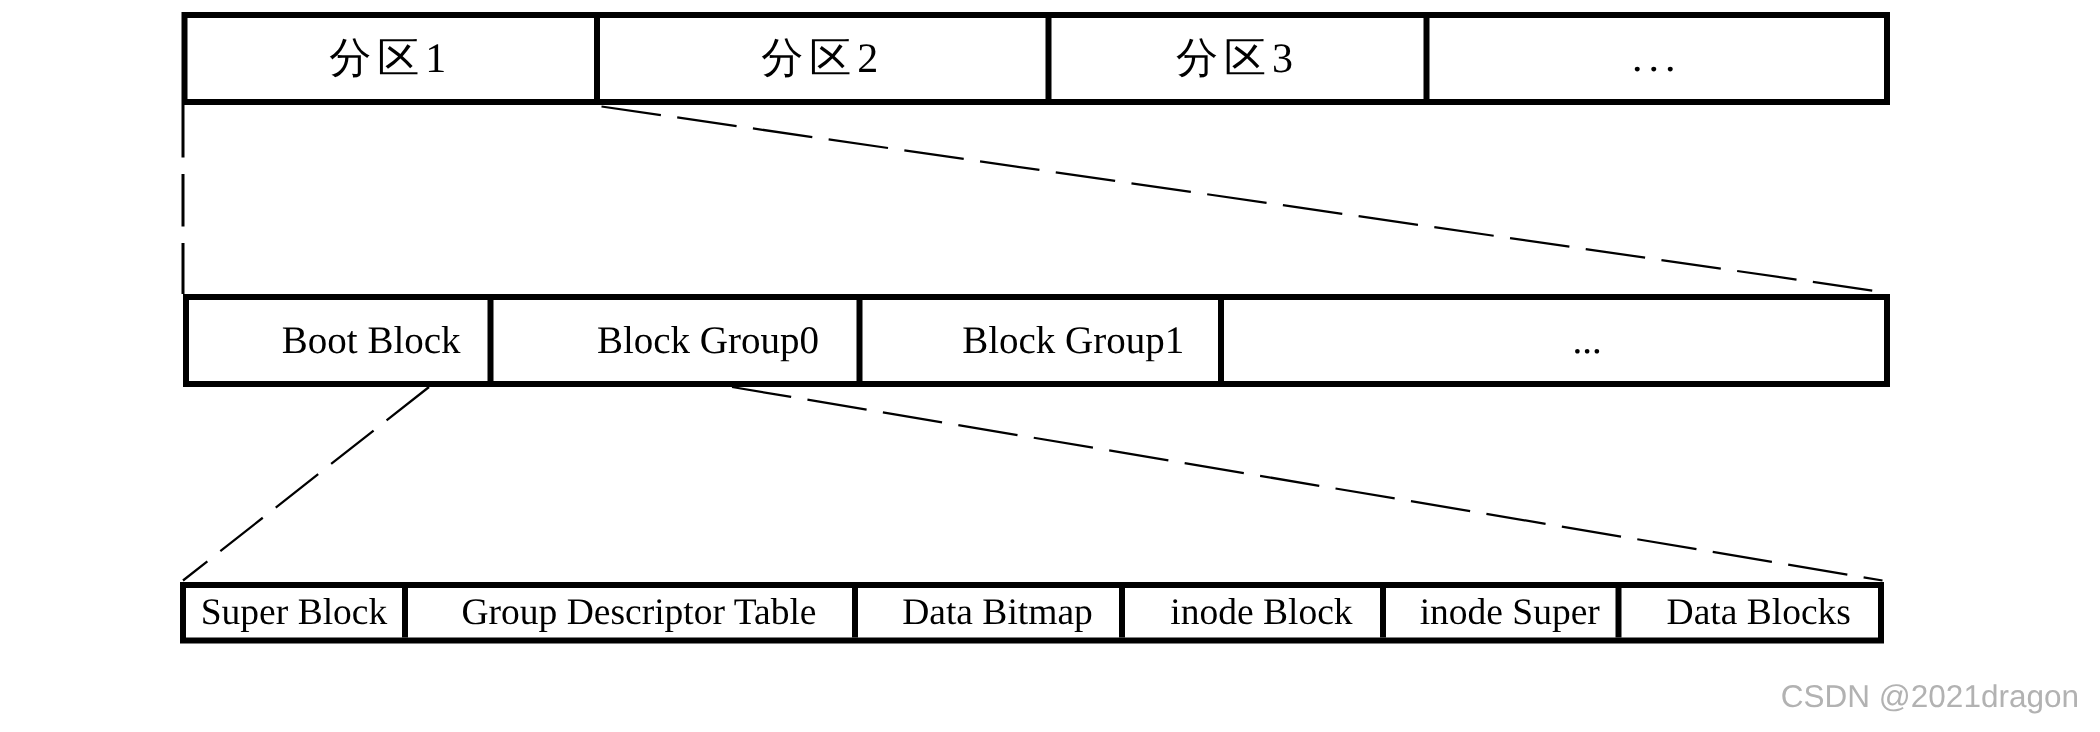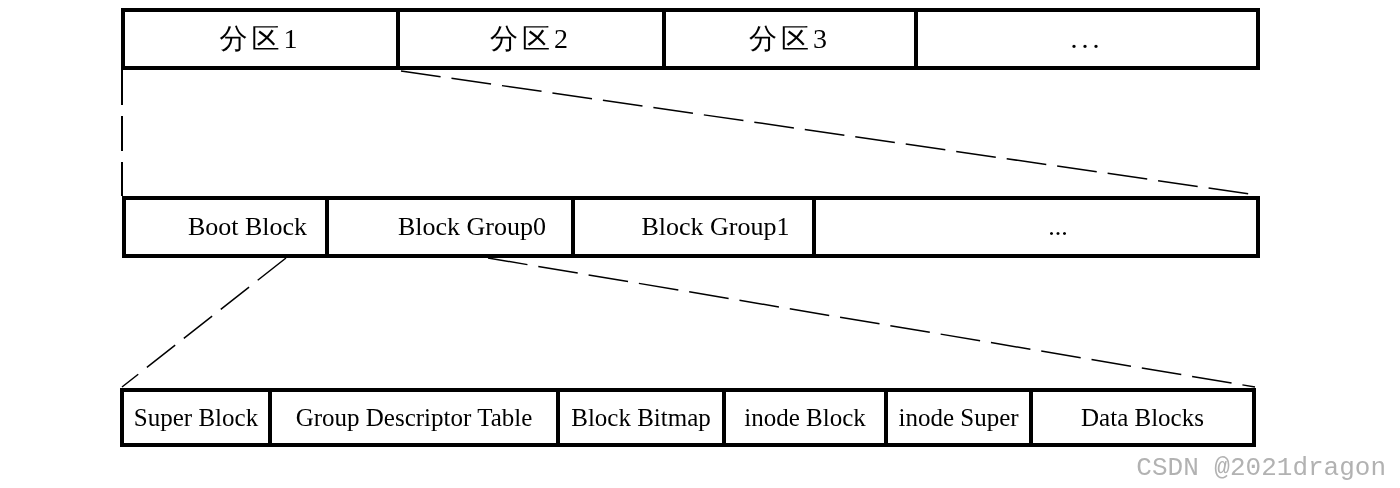--- a/index.html
+++ b/index.html
@@ -39,35 +39,35 @@
   .overlay{
     position:absolute;
     left:0;top:0;
     width:1400px;height:488px;
     pointer-events:none;
   }
   .watermark{
     position:absolute;
     top:453px;
     right:14px;
-    font-family:Liberation Mono, monospace;
-    font-size:26px;
+    font-family:Liberation Sans, sans-serif;
+    font-size:21px;
     color:#b2b2b2;
   }
 </style>
 </head>
 <body>
 
 <div class="canvas">
 
   <div class="bar row-disk" style="left:121px;top:8px;width:1139px;height:62px;">
     <div class="cell" style="width:275px">
       <span>分区1</span>
     </div>
-    <div class="cell" style="width:266px">
+    <div class="cell" style="width:301px">
       <span>分区2</span>
     </div>
     <div class="cell" style="width:252px">
       <span>分区3</span>
     </div>
     <div class="cell">
       <span>...</span>
     </div>
   </div>
 
@@ -79,29 +79,29 @@
       <span>Block Group0</span>
     </div>
     <div class="cell" style="width:197px">
       <span>Block Group1</span>
     </div>
     <div class="cell">
       <span>...</span>
     </div>
   </div>
 
-  <div class="bar row-group" style="left:120px;top:388px;width:1136px;height:59px;">
+  <div class="bar row-group" style="left:120px;top:388px;width:1136px;height:41px;gap:12px;">
     <div class="cell" style="width:148px">
       <span>Super Block</span>
     </div>
     <div class="cell" style="width:288px">
       <span>Group Descriptor Table</span>
     </div>
     <div class="cell" style="width:166px">
-      <span>Block Bitmap</span>
+      <span>Data Bitmap</span>
     </div>
     <div class="cell" style="width:162px">
       <span>inode Block</span>
     </div>
     <div class="cell" style="width:145px">
       <span>inode Super</span>
     </div>
     <div class="cell">
       <span>Data Blocks</span>
     </div>

